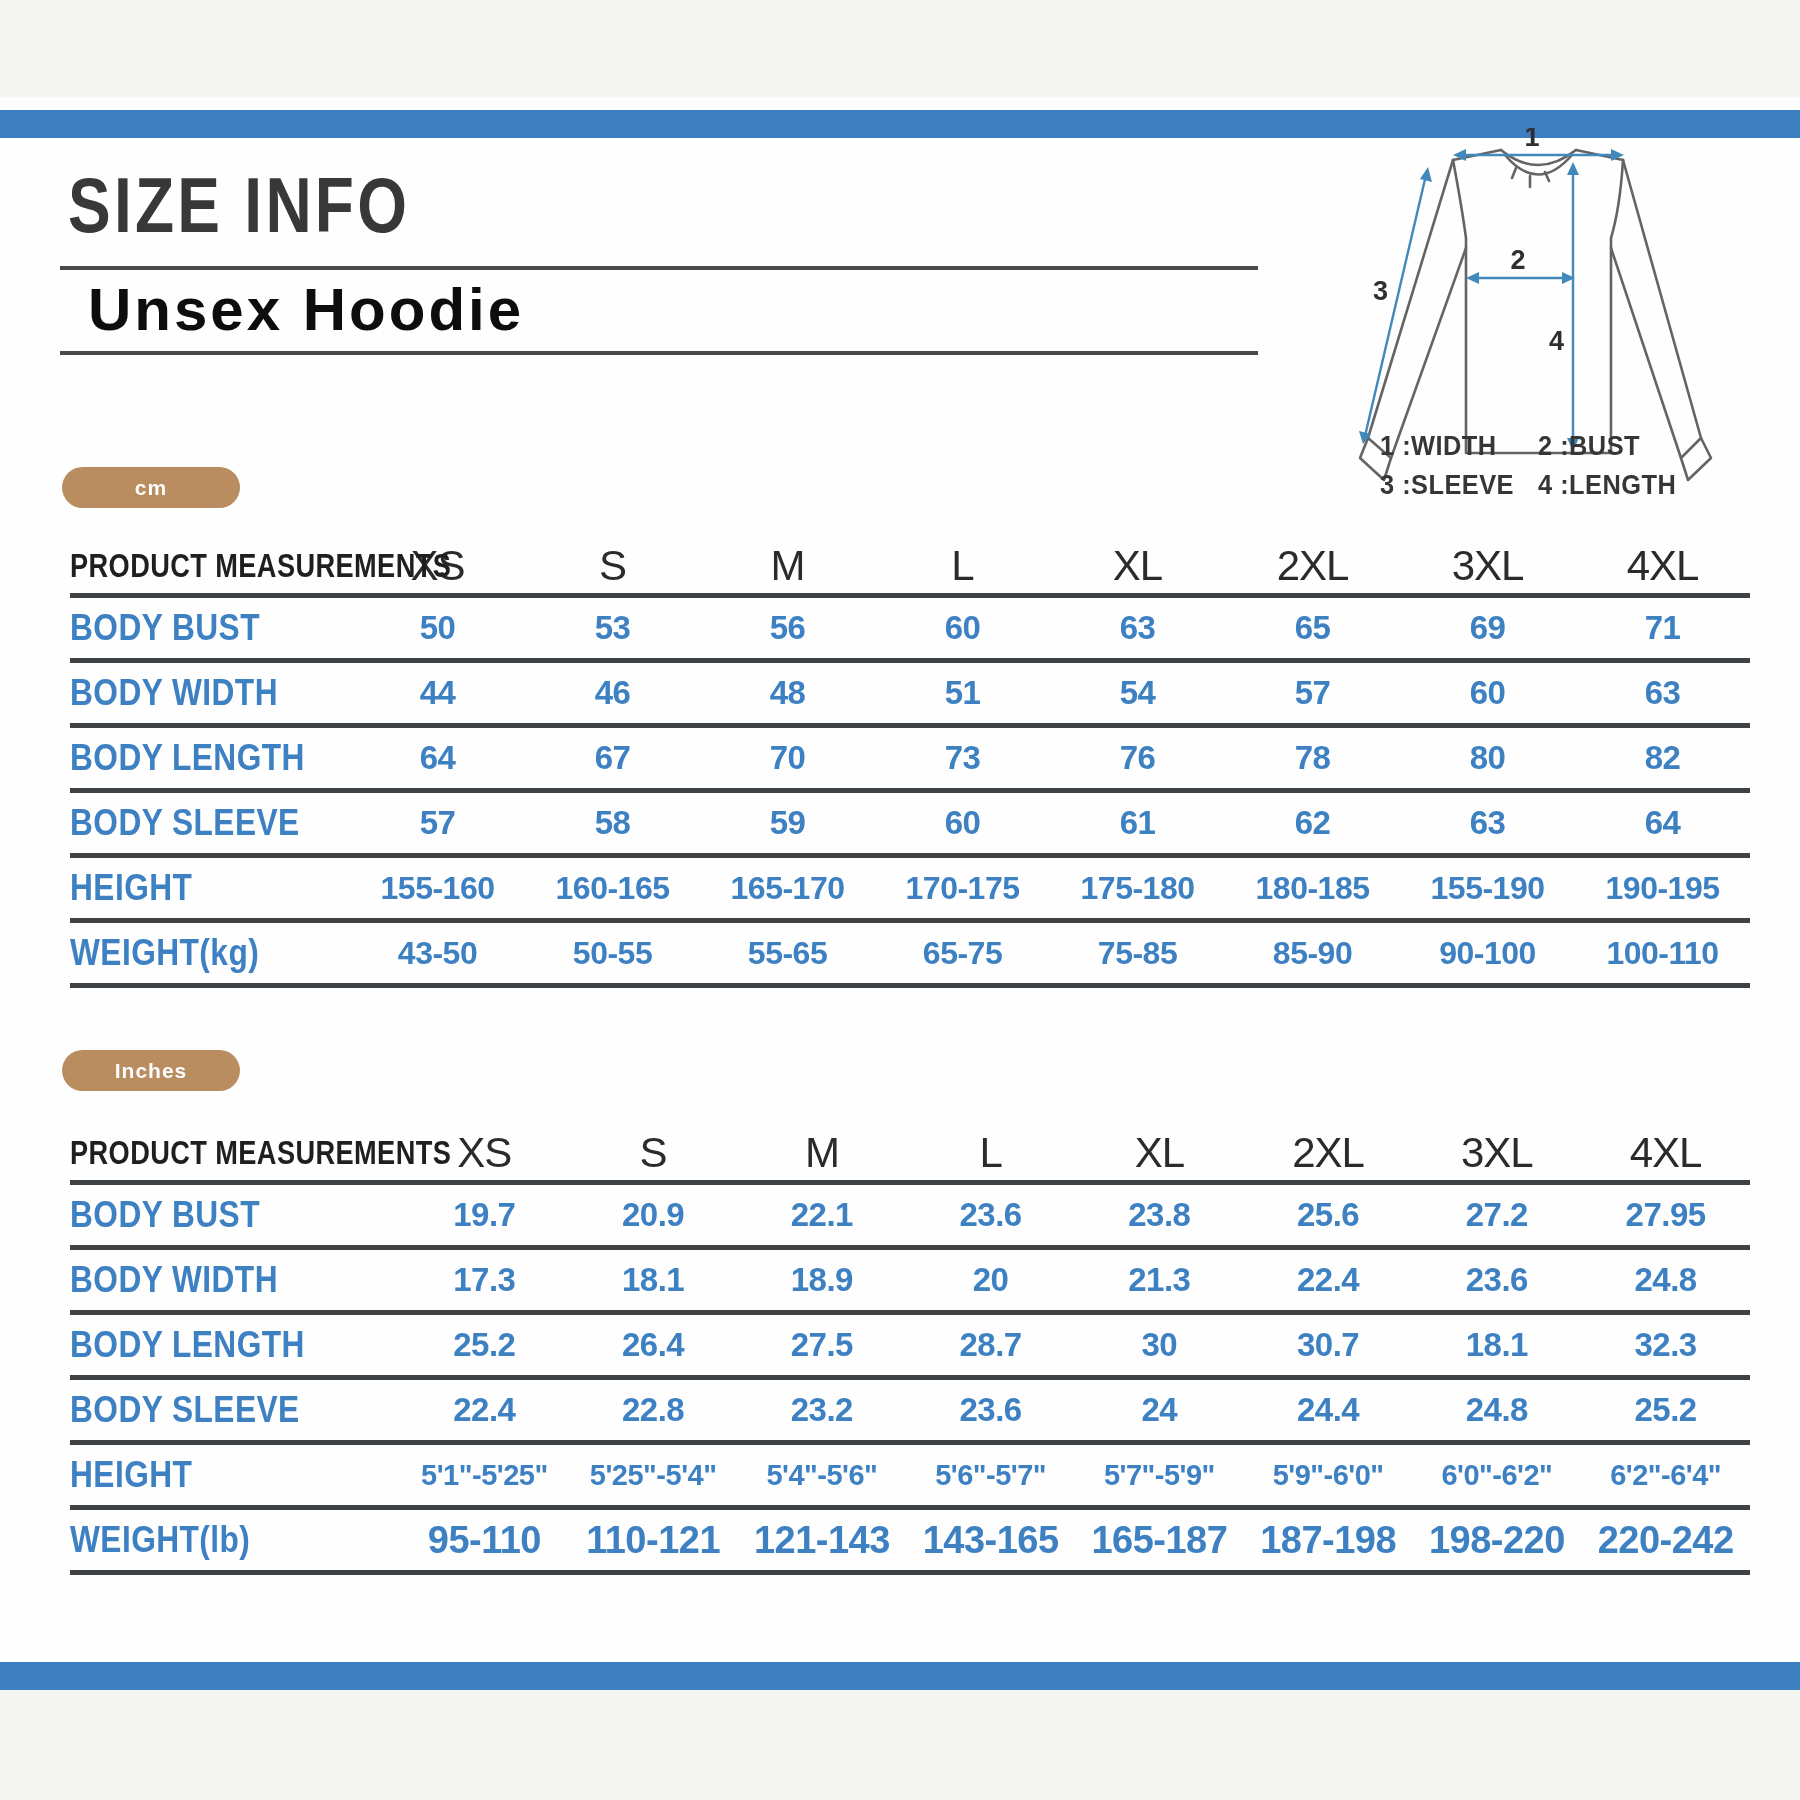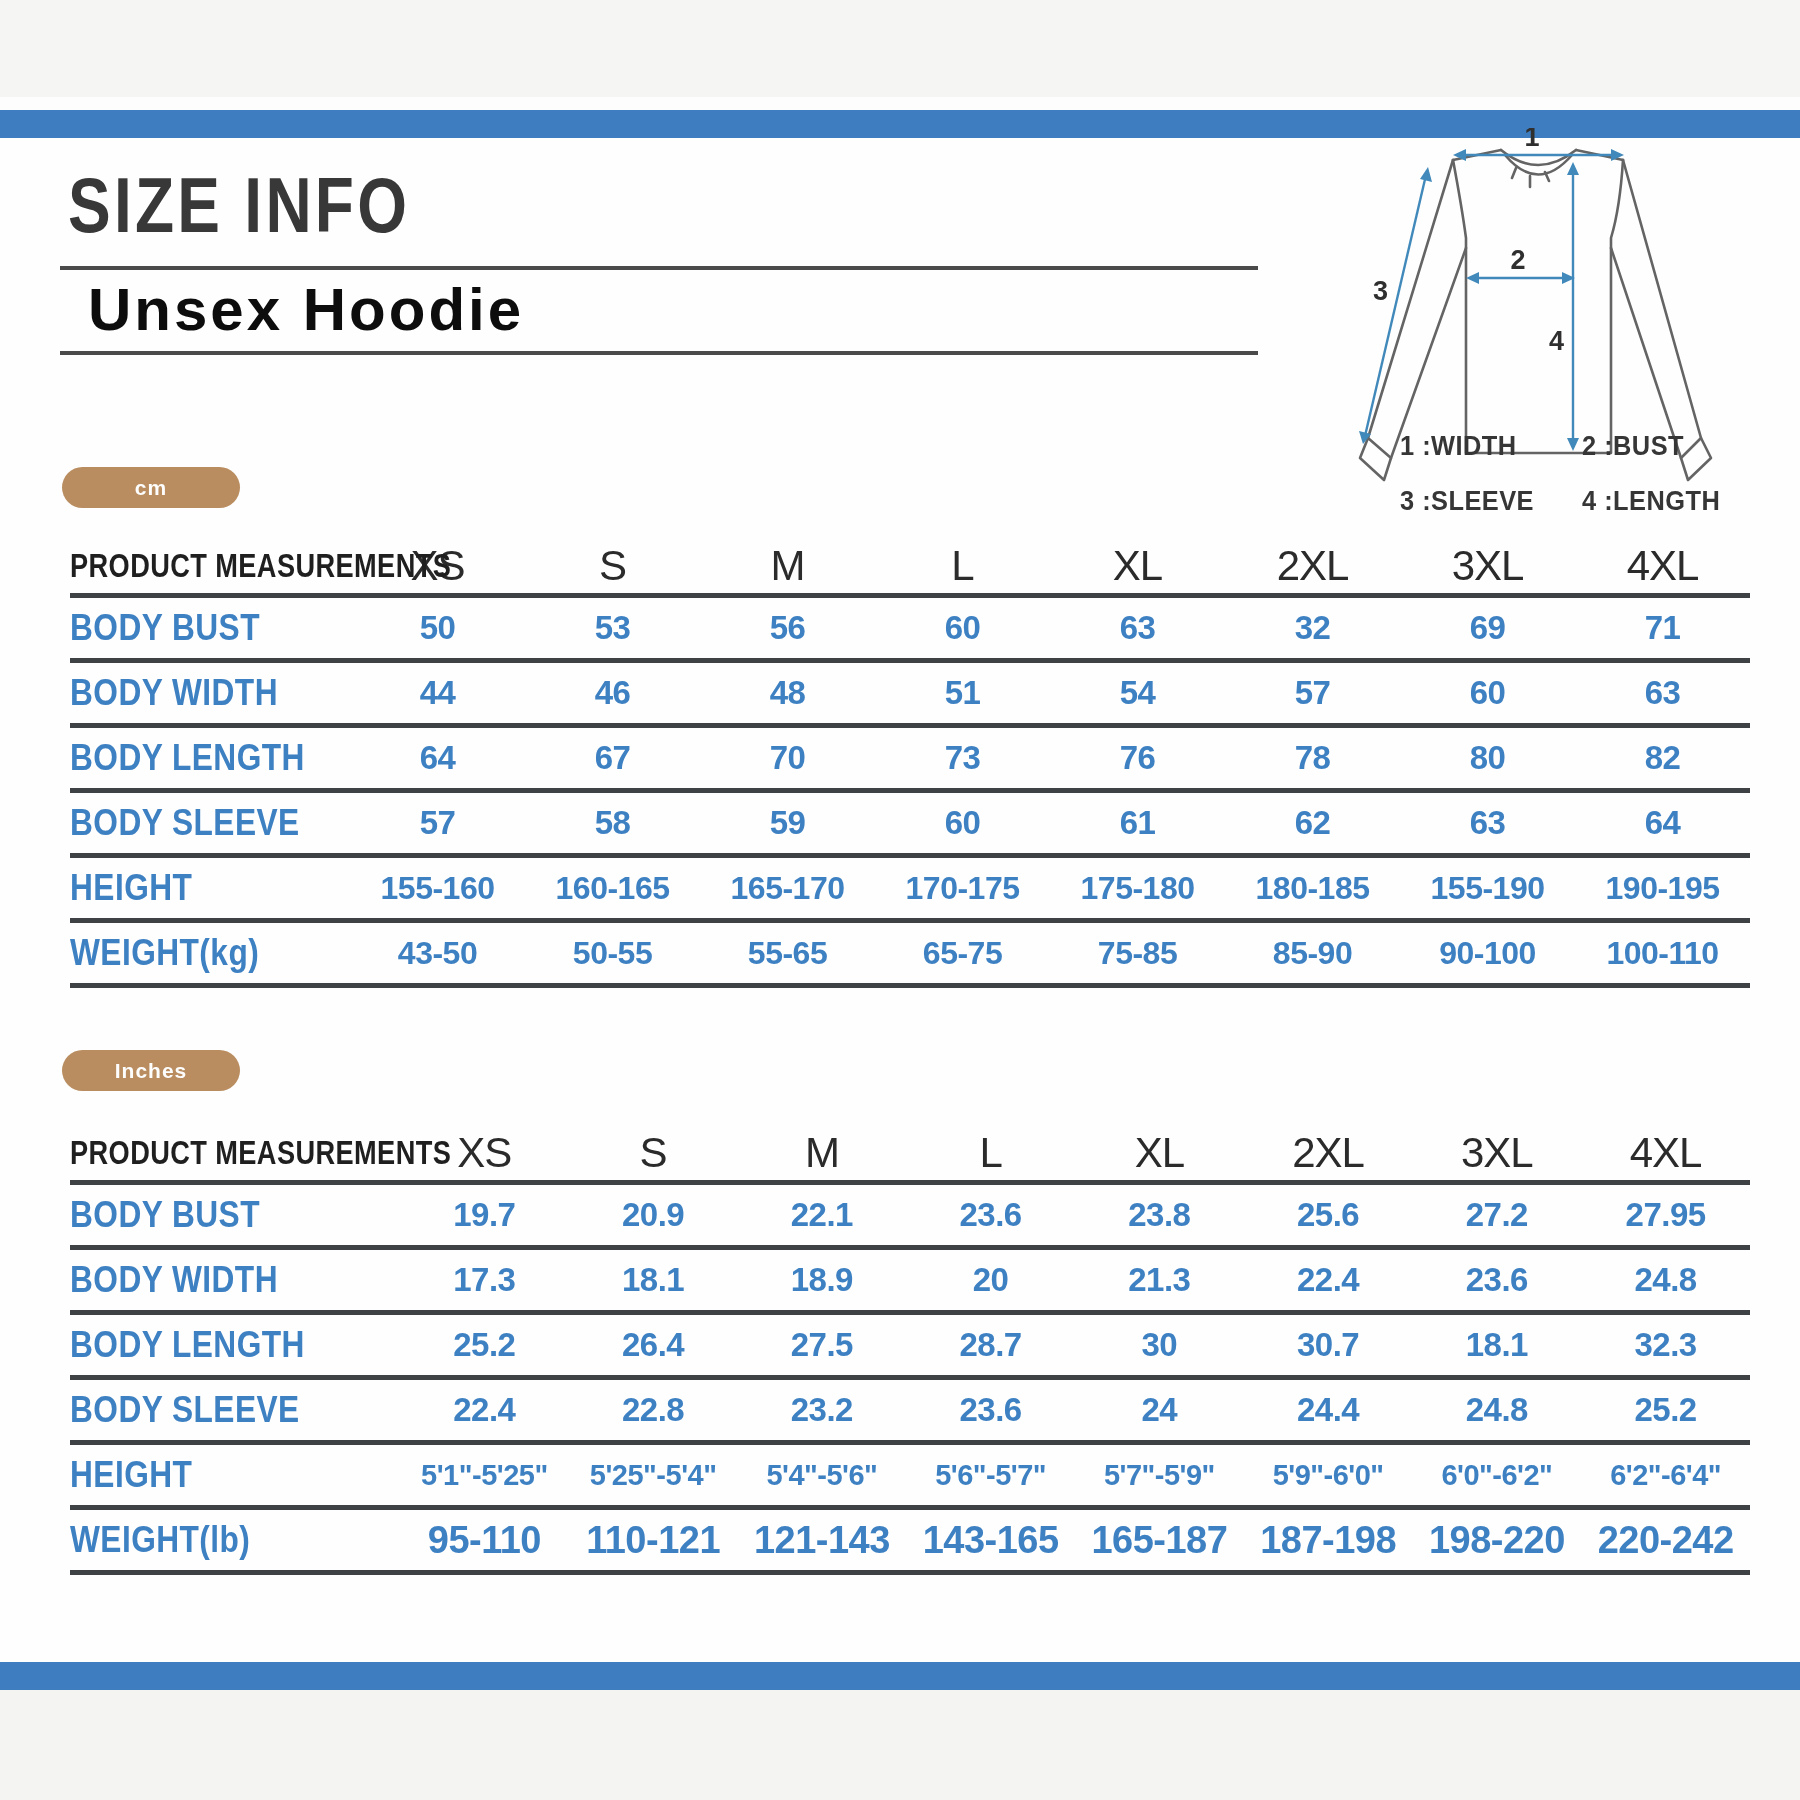--- a/index.html
+++ b/index.html
@@ -32,22 +32,22 @@
   }
 
   
   .diagram{position:absolute;left:1346px;top:-10px;width:380px;margin:0;}
   .diagram svg{display:block;}
   .shirt{stroke:#646464;stroke-width:2.6;fill:none;stroke-linejoin:round;stroke-linecap:round;}
   .arrow{stroke:var(--arrow,#4189ba);stroke-width:2.4;fill:none;}
   .ah{fill:var(--arrow,#4189ba);}
   .marker-num{font-family:"Liberation Sans",sans-serif;font-size:27px;font-weight:bold;fill:#2f2f2f;}
   .legend{
-    position:absolute;left:54px;top:303px;
-    display:grid;grid-template-columns:158px 160px;row-gap:8px;gap:24px;
+    position:absolute;left:34px;top:303px;
+    display:grid;grid-template-columns:158px 160px;row-gap:8px;
   }
   .legend-item{font-size:27px;font-weight:bold;color:#363636;white-space:nowrap;
     transform:scaleX(0.94);transform-origin:left center;letter-spacing:0.5px;}
 
   
   .badge{
     display:block;width:178px;height:41px;border-radius:21px;
     background:var(--badge,#b98d5f);color:#fdfdfd;font-size:21px;font-weight:bold;
     text-align:center;line-height:41px;letter-spacing:1px;
   }
@@ -159,21 +159,21 @@
             <span class="size-h">4XL</span>
           </div>
         <div class="t-body">
             <div class="t-row r0">
               <span class="row-label">BODY BUST</span>
               <span class="cell">50</span>
               <span class="cell">53</span>
               <span class="cell">56</span>
               <span class="cell">60</span>
               <span class="cell">63</span>
-              <span class="cell">32</span>
+              <span class="cell">65</span>
               <span class="cell">69</span>
               <span class="cell">71</span>
             </div>
             <div class="t-row r1">
               <span class="row-label">BODY WIDTH</span>
               <span class="cell">44</span>
               <span class="cell">46</span>
               <span class="cell">48</span>
               <span class="cell">51</span>
               <span class="cell">54</span>

